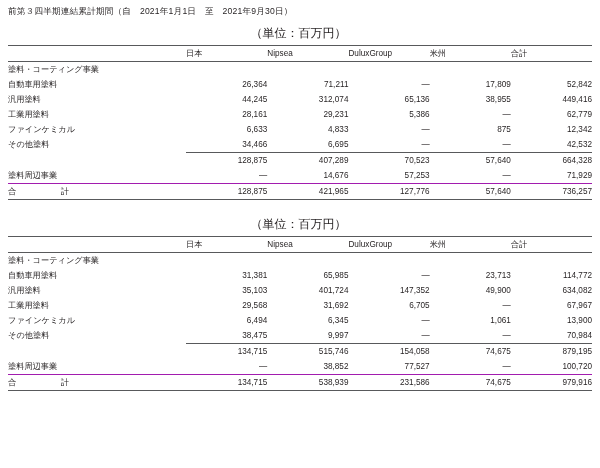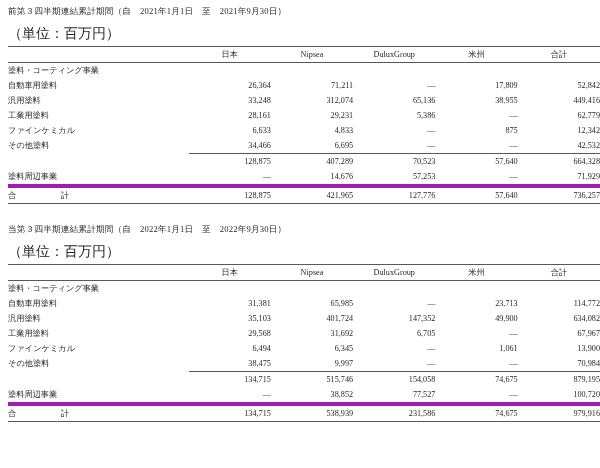--- a/index.html
+++ b/index.html
@@ -16,33 +16,32 @@
     overflow: hidden;
   }
   .page {
     position: relative;
     width: 600px;
     height: 468px;
     padding: 0;
     box-sizing: border-box;
   }
   .block {
-    padding: 0 0 0 8px;
+    padding: 0 8px 0 8px;
     box-sizing: border-box;
-    font-family: Liberation Serif, serif;
   }
   .period-line {
     font-size: 8.6px;
     letter-spacing: 0.2px;
     padding: 6px 0 5px 0;
     white-space: nowrap;
   }
   .unit-line {
-    text-align: left;
-    font-size: 14px;
+    text-align: center;
+    font-size: 12px;
     padding: 2px 3px 3px 0;
   }
   table.seg {
     border-collapse: collapse;
     width: 100%;
     table-layout: fixed;
   }
   table.seg col.c-label { width: 30.5%; }
   table.seg col.c-num   { width: 13.9%; }
   table.seg th, table.seg td {
@@ -51,40 +50,40 @@
     padding: 0;
     height: 15px;
     line-height: 15px;
     vertical-align: middle;
     white-space: nowrap;
   }
   th.h-label { border-top: 1px solid #58595b; border-bottom: 1px solid #58595b; }
   th.h-num {
     border-top: 1px solid #58595b;
     border-bottom: 1px solid #58595b;
-    text-align: center;
+    text-align: left;
   }
   td.cat {
     padding-left: 3px;
   }
   td.item {
     padding-left: 14px;
   }
   td.num {
     text-align: right;
     padding-right: 8px;
   }
   tr.subtotal td.num {
     border-top: 1px solid #58595b;
   }
   tr.subtotal td.blank {
     border-top: 0;
   }
   tr.total td {
-    border-top: 4px solid #a21caf;
+    border-top: 1px solid #a21caf;
     border-bottom: 1px solid #58595b;
     margin-left: 41px;
   }
   td.total-label {
     padding-left: 20px;
     letter-spacing: 5px;
   }
   .spacer-between { height: 14px; }
 </style>
 </head>
@@ -126,21 +125,21 @@
         <tr>
           <td class="item">自動車用塗料</td>
           <td class="num">26,364</td>
           <td class="num">71,211</td>
           <td class="num">—</td>
           <td class="num">17,809</td>
           <td class="num">52,842</td>
         </tr>
         <tr>
           <td class="item">汎用塗料</td>
-          <td class="num">33,248</td>
+          <td class="num">44,245</td>
           <td class="num">312,074</td>
           <td class="num">65,136</td>
           <td class="num">38,955</td>
           <td class="num">449,416</td>
         </tr>
         <tr>
           <td class="item">工業用塗料</td>
           <td class="num">28,161</td>
           <td class="num">29,231</td>
           <td class="num">5,386</td>
@@ -187,21 +186,20 @@
           <td class="num">57,640</td>
           <td class="num">736,257</td>
         </tr>
       </tbody>
     </table>
   </div>
 
   <div class="spacer-between"></div>
 
   <div class="block">
-    <div class="period-line">当第３四半期連結累計期間（自　2022年1月1日　至　2022年9月30日）</div>
     <div class="unit-line">（単位：百万円）</div>
     <table class="seg">
       <colgroup>
         <col class="c-label">
           <col class="c-num">
           <col class="c-num">
           <col class="c-num">
           <col class="c-num">
           <col class="c-num">
       </colgroup>

